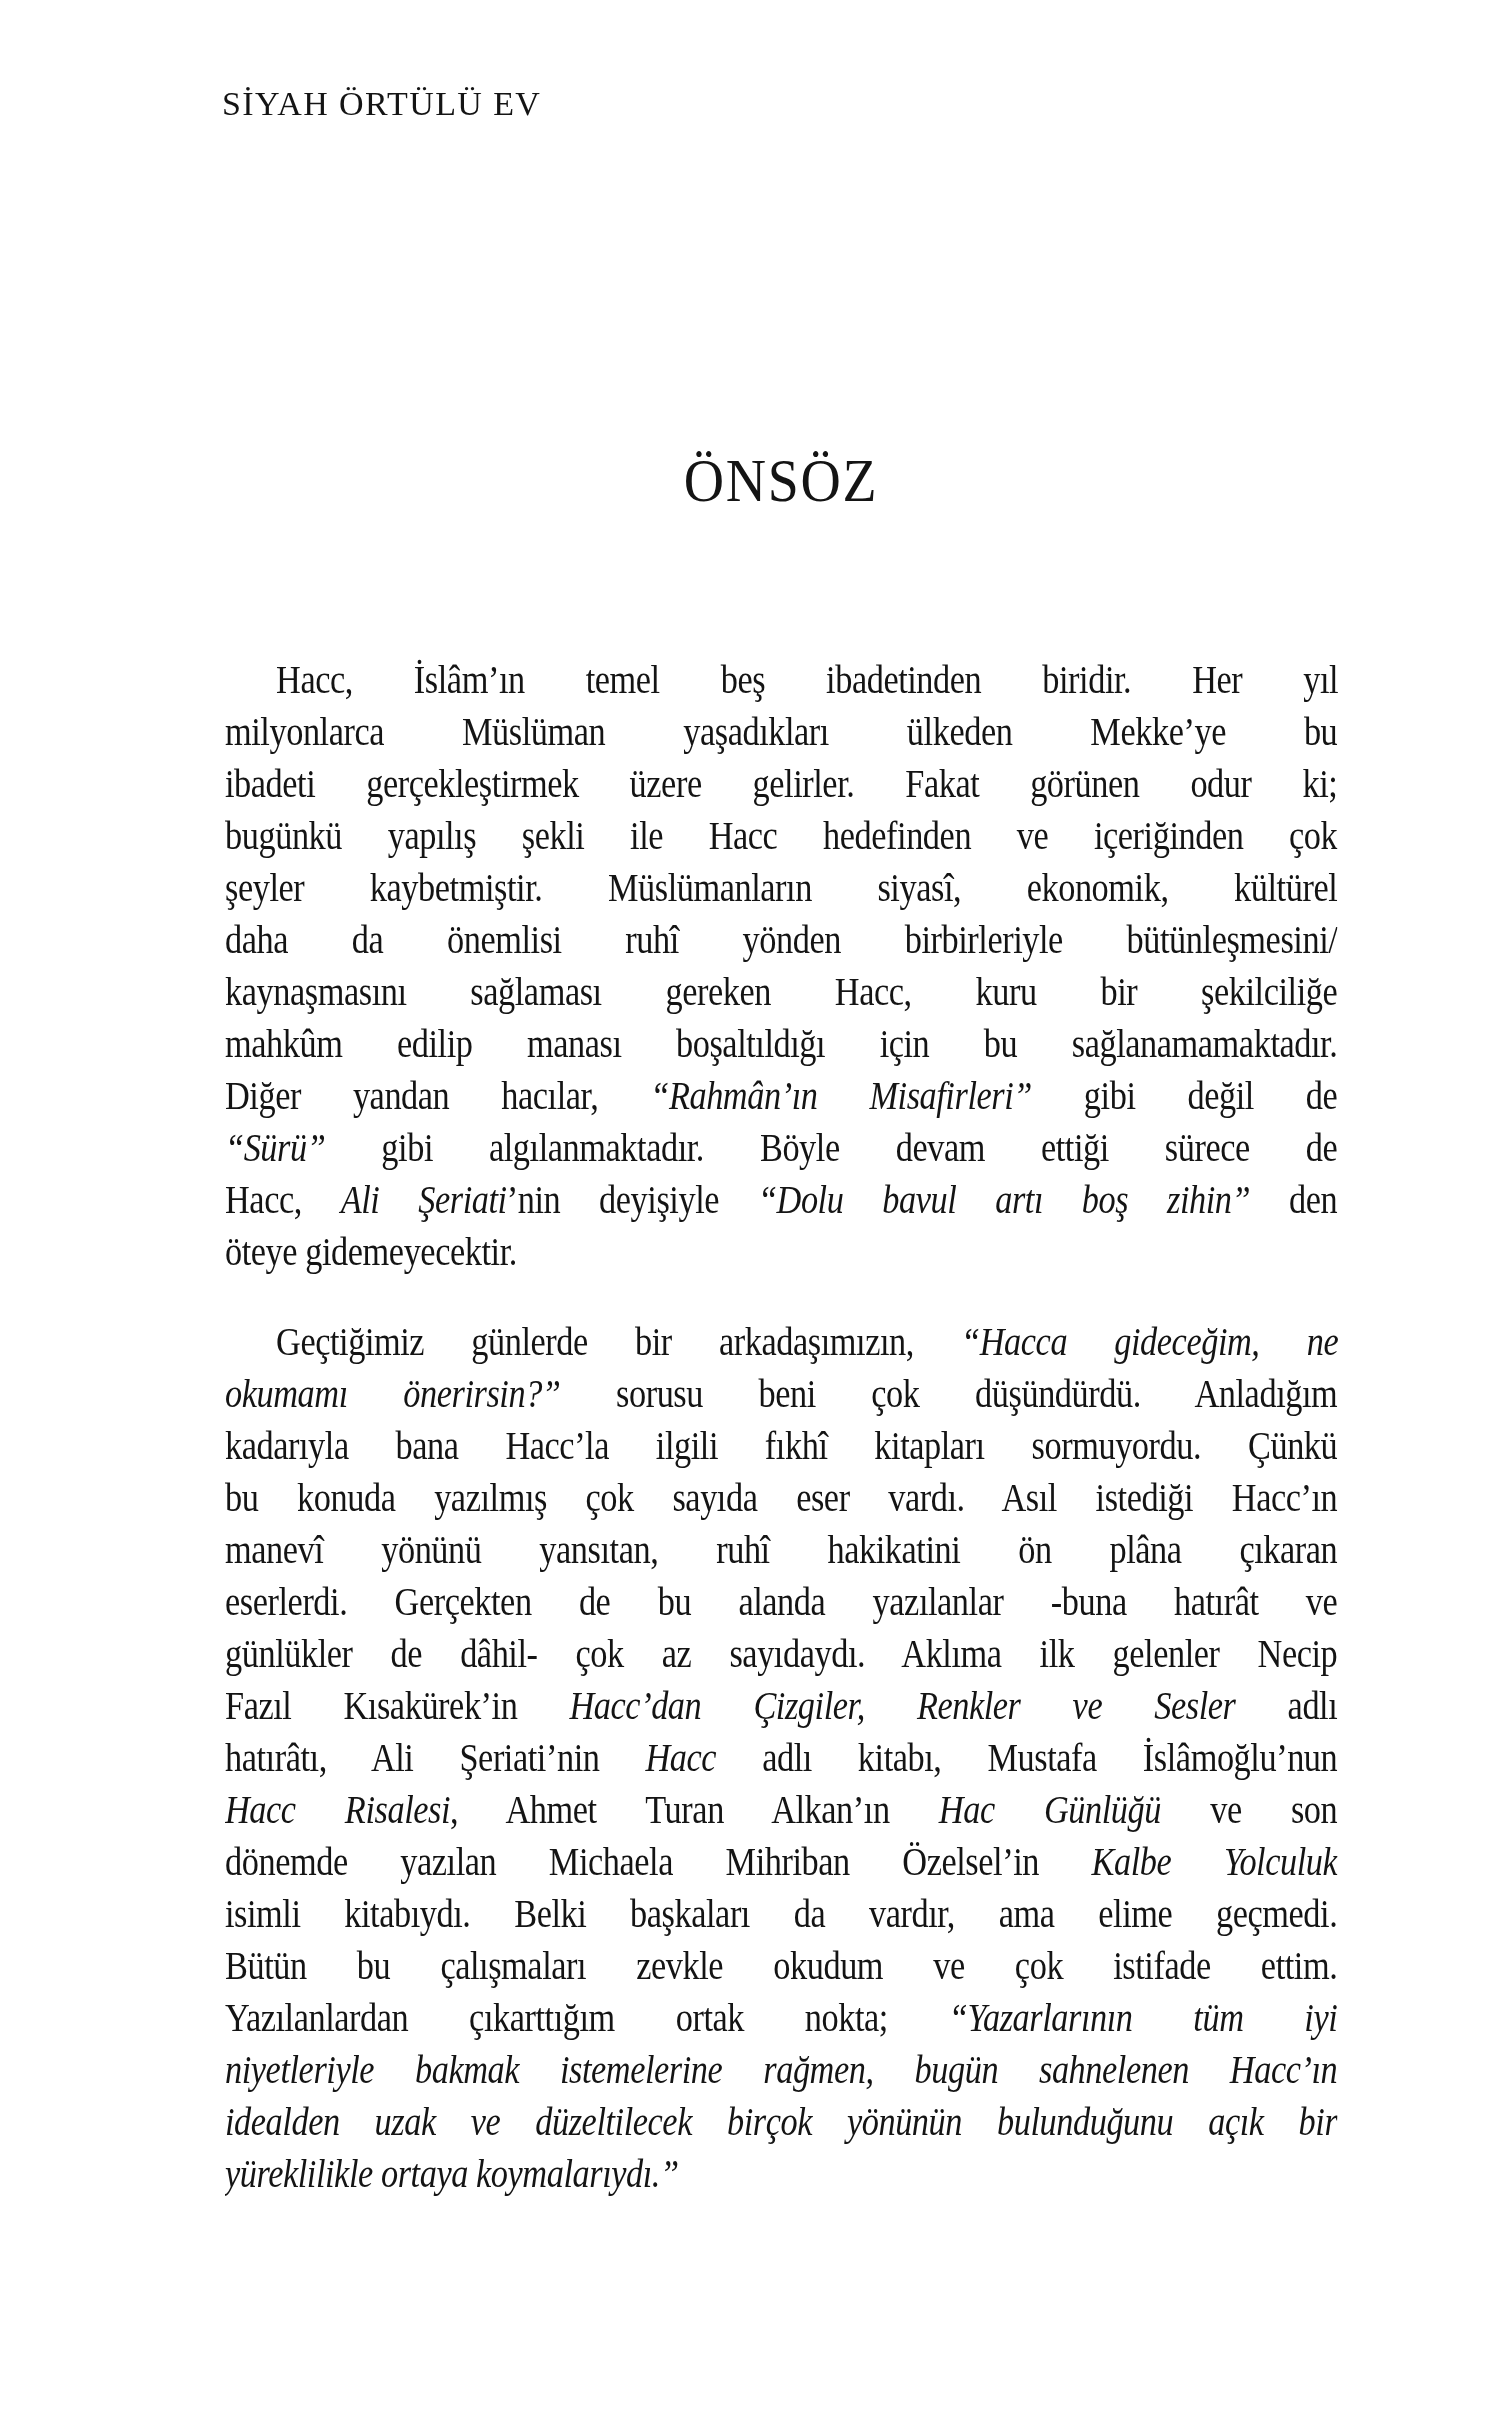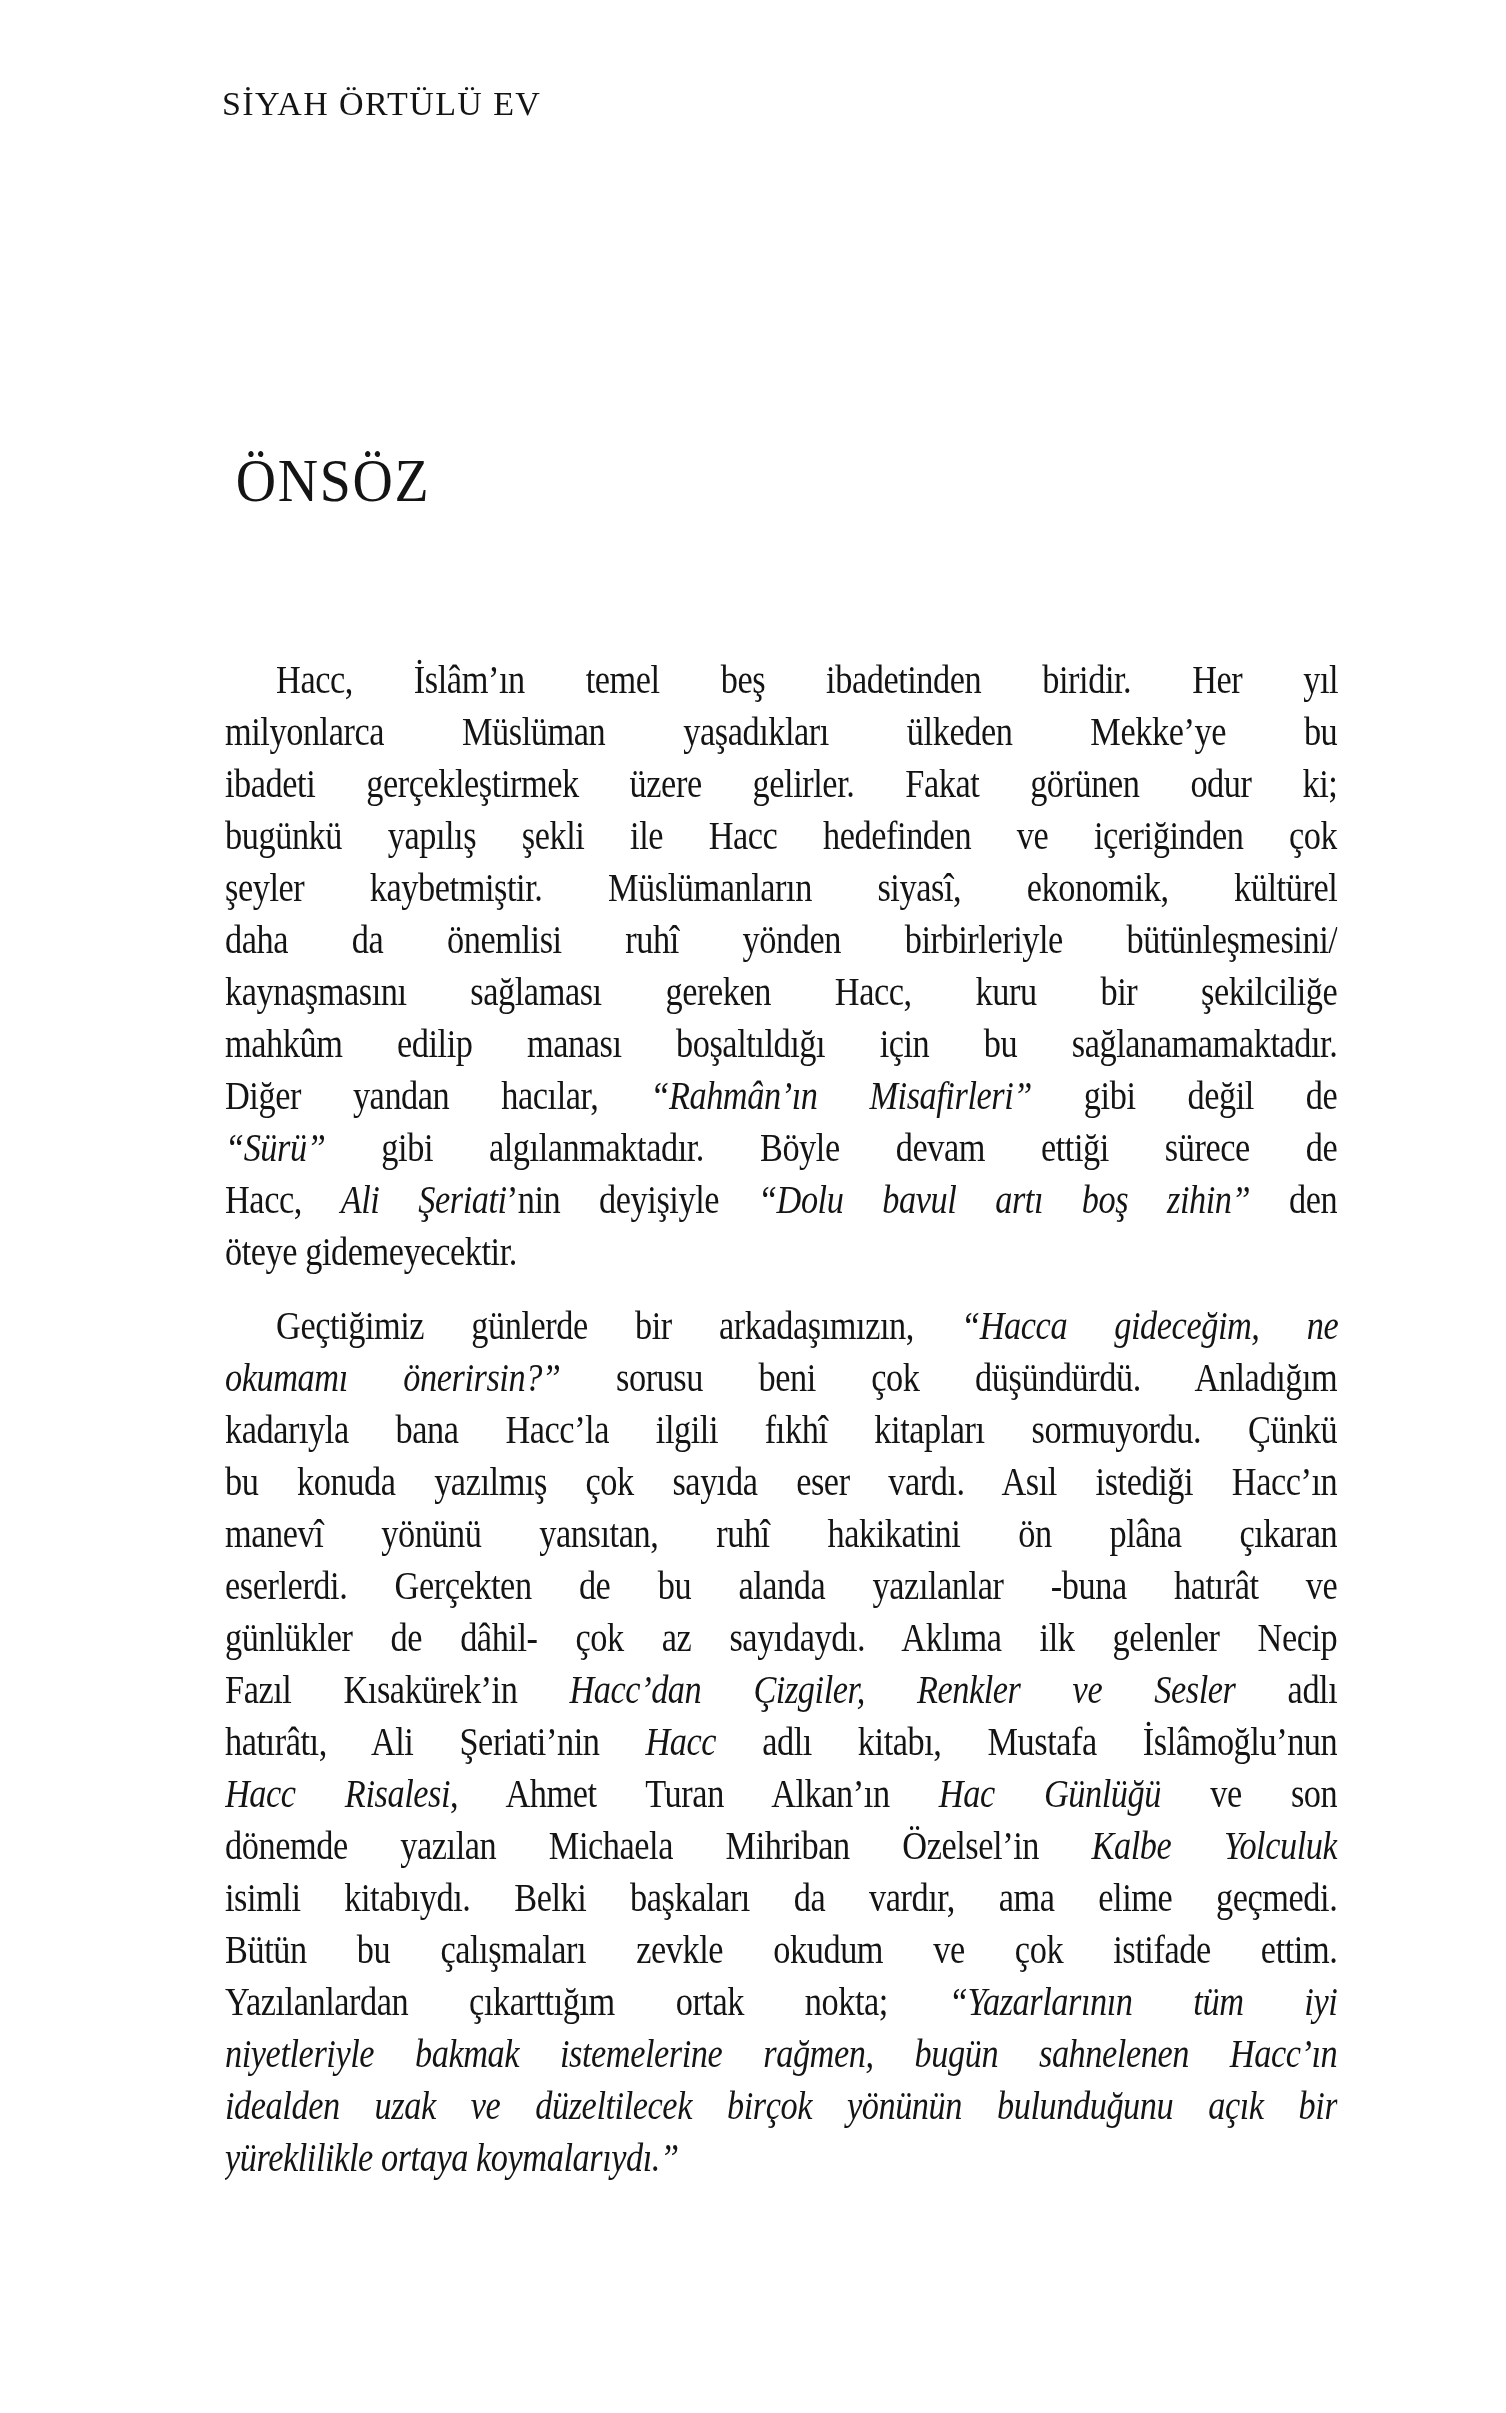--- a/index.html
+++ b/index.html
@@ -19,37 +19,37 @@
     position: absolute;
     left: 222px; top: 85px;
     font-size: 34px;
     letter-spacing: 1.4px;
     white-space: nowrap;
   }
   .chapter-title {
     position: absolute;
     left: 225px; top: 447px;
     width: 1113px;
-    text-align: left;
+    text-align: center;
     font-size: 62px;
     line-height: 66px;
   }
   .chapter-title .squeeze {
     display: inline-block;
     transform: scaleX(0.9);
     transform-origin: 50% 50%;
     letter-spacing: 1.9px;
   }
   .body-text {
     position: absolute;
     left: 225px; top: 654px;
     width: 1113px;
   }
   .paragraph { margin: 0; }
-  .paragraph + .paragraph { margin-top: 22px; }
+  .paragraph + .paragraph { margin-top: 38px; }
   .line {
     width: 1264px;
     transform: scaleX(0.88);
     transform-origin: 0 50%;
     font-size: 39px;
     line-height: 52px;
     height: 52px;
     overflow: hidden;
     letter-spacing: -0.5px;
     text-align: justify;

